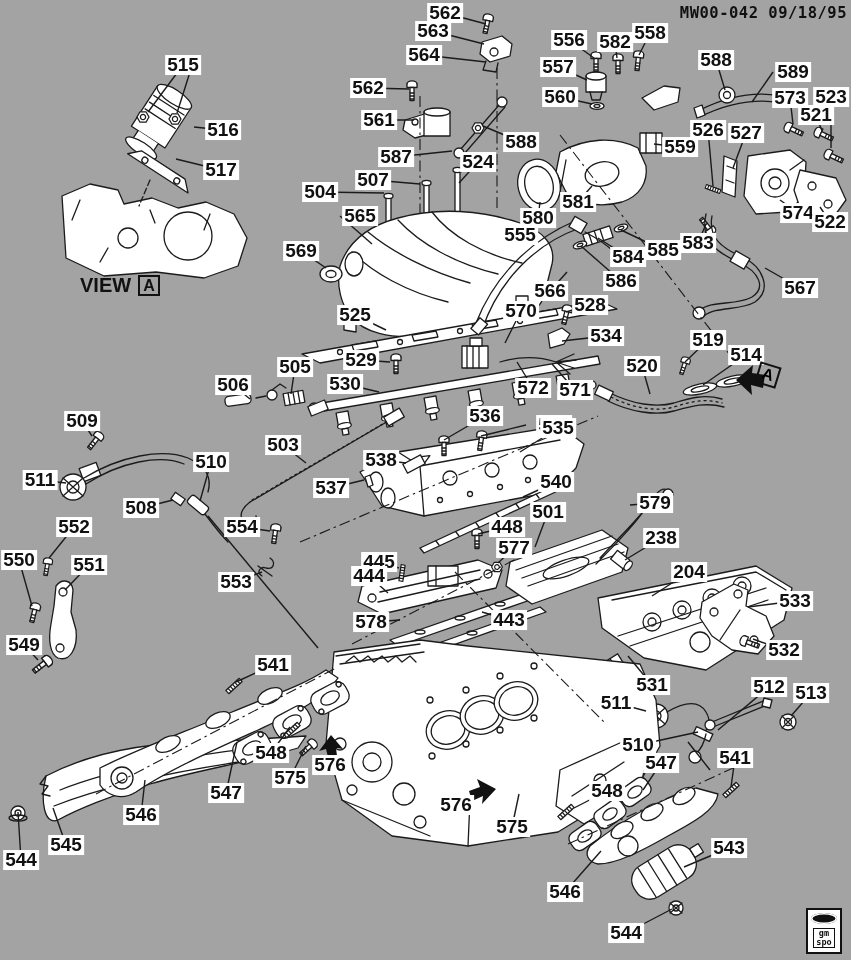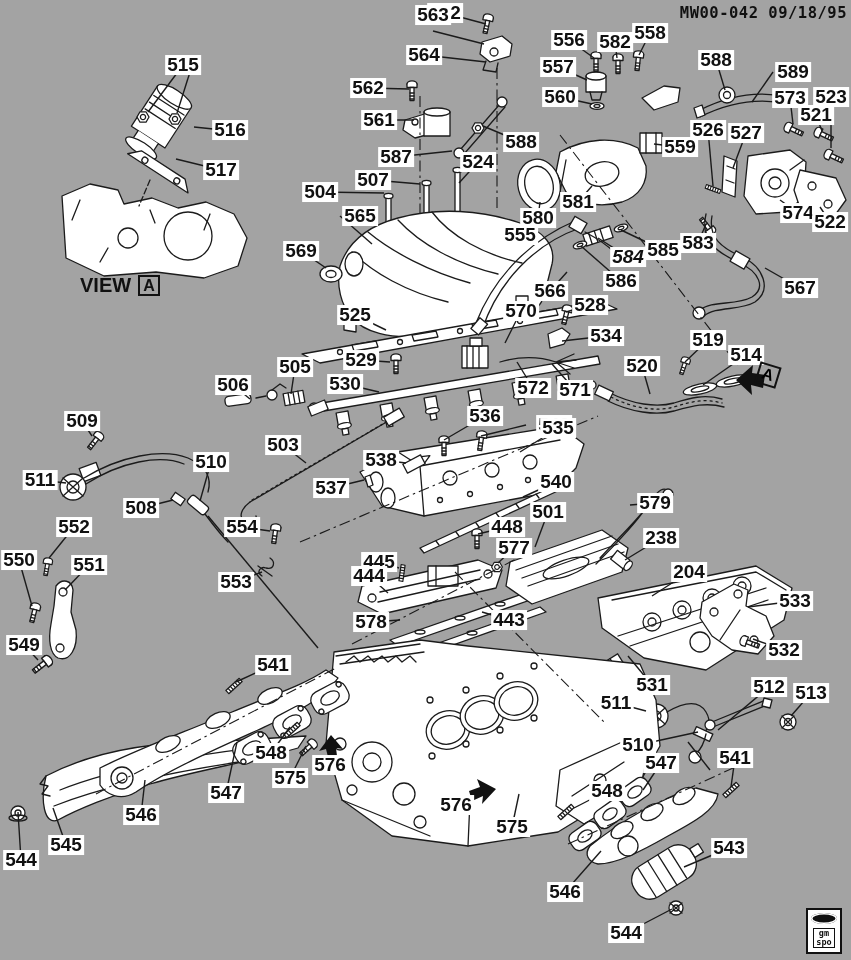--- a/index.html
+++ b/index.html
@@ -609,53 +609,53 @@
       <line x1="512" y1="827" x2="519" y2="794" class="ld"></line>
       <line x1="66" y1="845" x2="53" y2="808" class="ld"></line>
       <line x1="729" y1="848" x2="684" y2="867" class="ld"></line>
       <line x1="21" y1="860" x2="18" y2="812" class="ld"></line>
       <line x1="565" y1="892" x2="601" y2="851" class="ld"></line>
       <line x1="626" y1="933" x2="672" y2="909" class="ld"></line>
     </svg>
 
   <div id="labels">
       <div class="plabel" style="left: 445px; top: 13px;">562</div>
-      <div class="plabel" style="left: 433px; top: 15px; text-align: center;">563</div>
+      <div class="plabel" style="left: 433px; top: 31px; text-align: center;">563</div>
       <div class="plabel" style="left: 424px; top: 55px;">564</div>
       <div class="plabel" style="left: 569px; top: 40px;">556</div>
       <div class="plabel" style="left: 615px; top: 42px;">582</div>
       <div class="plabel" style="left: 650px; top: 33px;">558</div>
       <div class="plabel" style="left: 716px; top: 60px;">588</div>
       <div class="plabel" style="left: 773px; top: 72px; margin-left: 20px;">589</div>
       <div class="plabel" style="left: 183px; top: 65px;">515</div>
       <div class="plabel" style="left: 558px; top: 67px;">557</div>
       <div class="plabel" style="left: 368px; top: 88px;">562</div>
       <div class="plabel" style="left: 560px; top: 97px;">560</div>
       <div class="plabel" style="left: 790px; top: 98px;">573</div>
       <div class="plabel" style="left: 831px; top: 97px;">523</div>
       <div class="plabel" style="left: 816px; top: 115px;">521</div>
       <div class="plabel" style="left: 379px; top: 120px;">561</div>
-      <div class="plabel" style="left: 230px; top: 130px; text-align: center;">516</div>
+      <div class="plabel" style="left: 223px; top: 130px; text-align: center;">516</div>
       <div class="plabel" style="left: 708px; top: 130px;">526</div>
       <div class="plabel" style="left: 746px; top: 133px;">527</div>
       <div class="plabel" style="left: 521px; top: 142px;">588</div>
       <div class="plabel" style="left: 680px; top: 147px;">559</div>
       <div class="plabel" style="left: 396px; top: 157px;">587</div>
       <div class="plabel" style="left: 478px; top: 162px;">524</div>
       <div class="plabel" style="left: 221px; top: 170px;">517</div>
       <div class="plabel" style="left: 373px; top: 180px;">507</div>
       <div class="plabel" style="left: 320px; top: 192px;">504</div>
       <div class="plabel" style="left: 578px; top: 202px;">581</div>
       <div class="plabel" style="left: 538px; top: 218px;">580</div>
       <div class="plabel" style="left: 798px; top: 213px;">574</div>
       <div class="plabel" style="left: 830px; top: 222px;">522</div>
       <div class="plabel" style="left: 520px; top: 235px;">555</div>
       <div class="plabel" style="left: 698px; top: 243px;">583</div>
       <div class="plabel" style="left: 663px; top: 250px;">585</div>
-      <div class="plabel" style="left: 628px; top: 257px; font-style: italic;">584</div>
+      <div class="plabel" style="left: 628px; top: 257px;">584</div>
       <div class="plabel" style="left: 621px; top: 281px;">586</div>
       <div class="plabel" style="left: 800px; top: 288px;">567</div>
       <div class="plabel" style="left: 360px; top: 216px;">565</div>
       <div class="plabel" style="left: 301px; top: 251px;">569</div>
       <div class="plabel" style="left: 550px; top: 291px;">566</div>
       <div class="plabel" style="left: 355px; top: 315px;">525</div>
       <div class="plabel" style="left: 521px; top: 311px;">570</div>
       <div class="plabel" style="left: 590px; top: 305px;">528</div>
       <div class="plabel" style="left: 606px; top: 336px;">534</div>
       <div class="plabel" style="left: 708px; top: 340px;">519</div>

